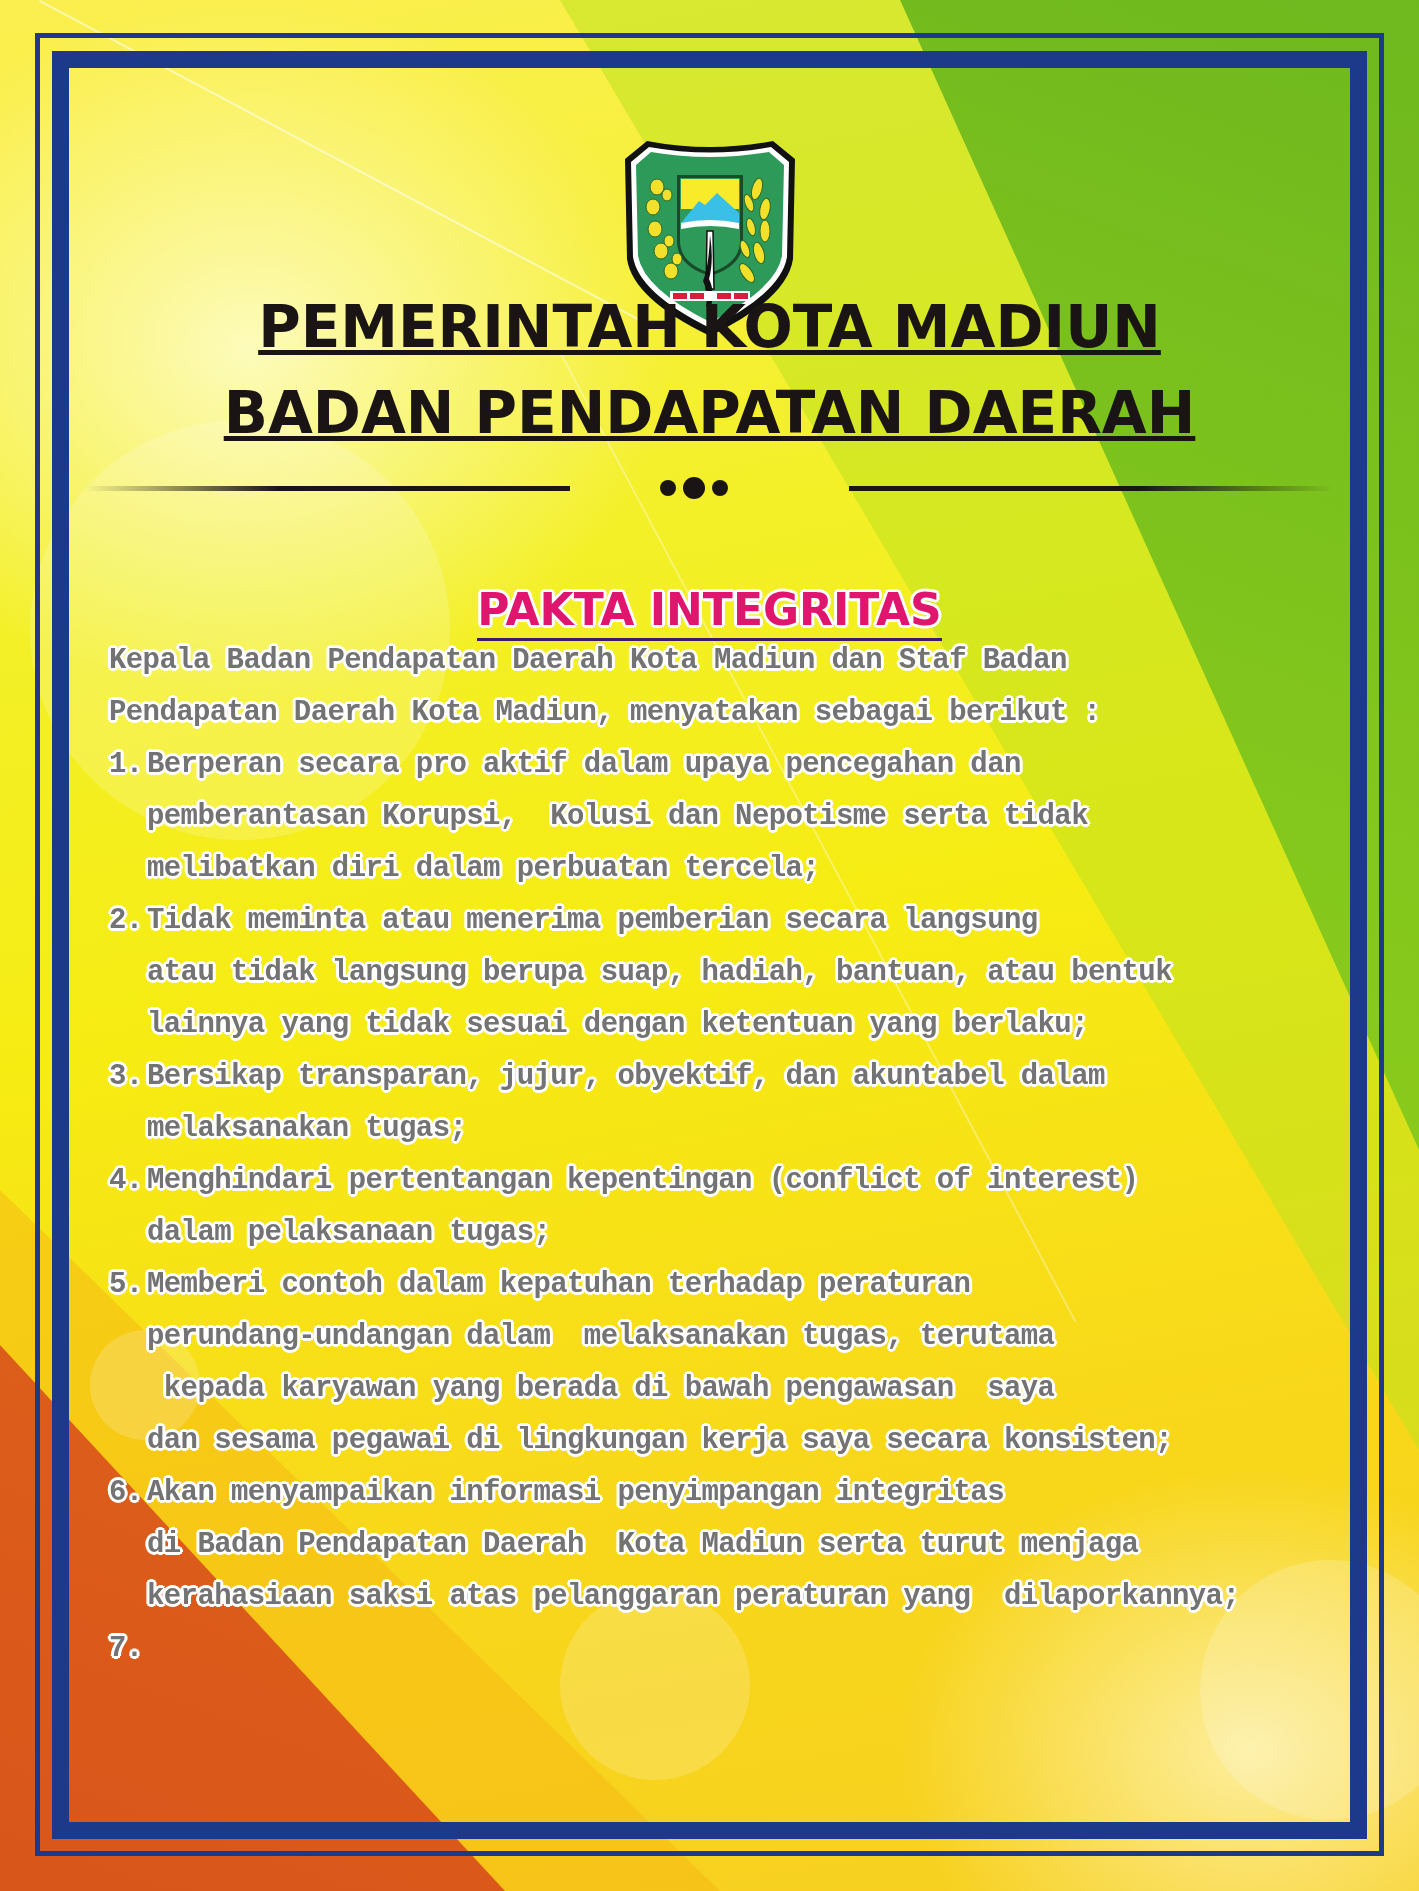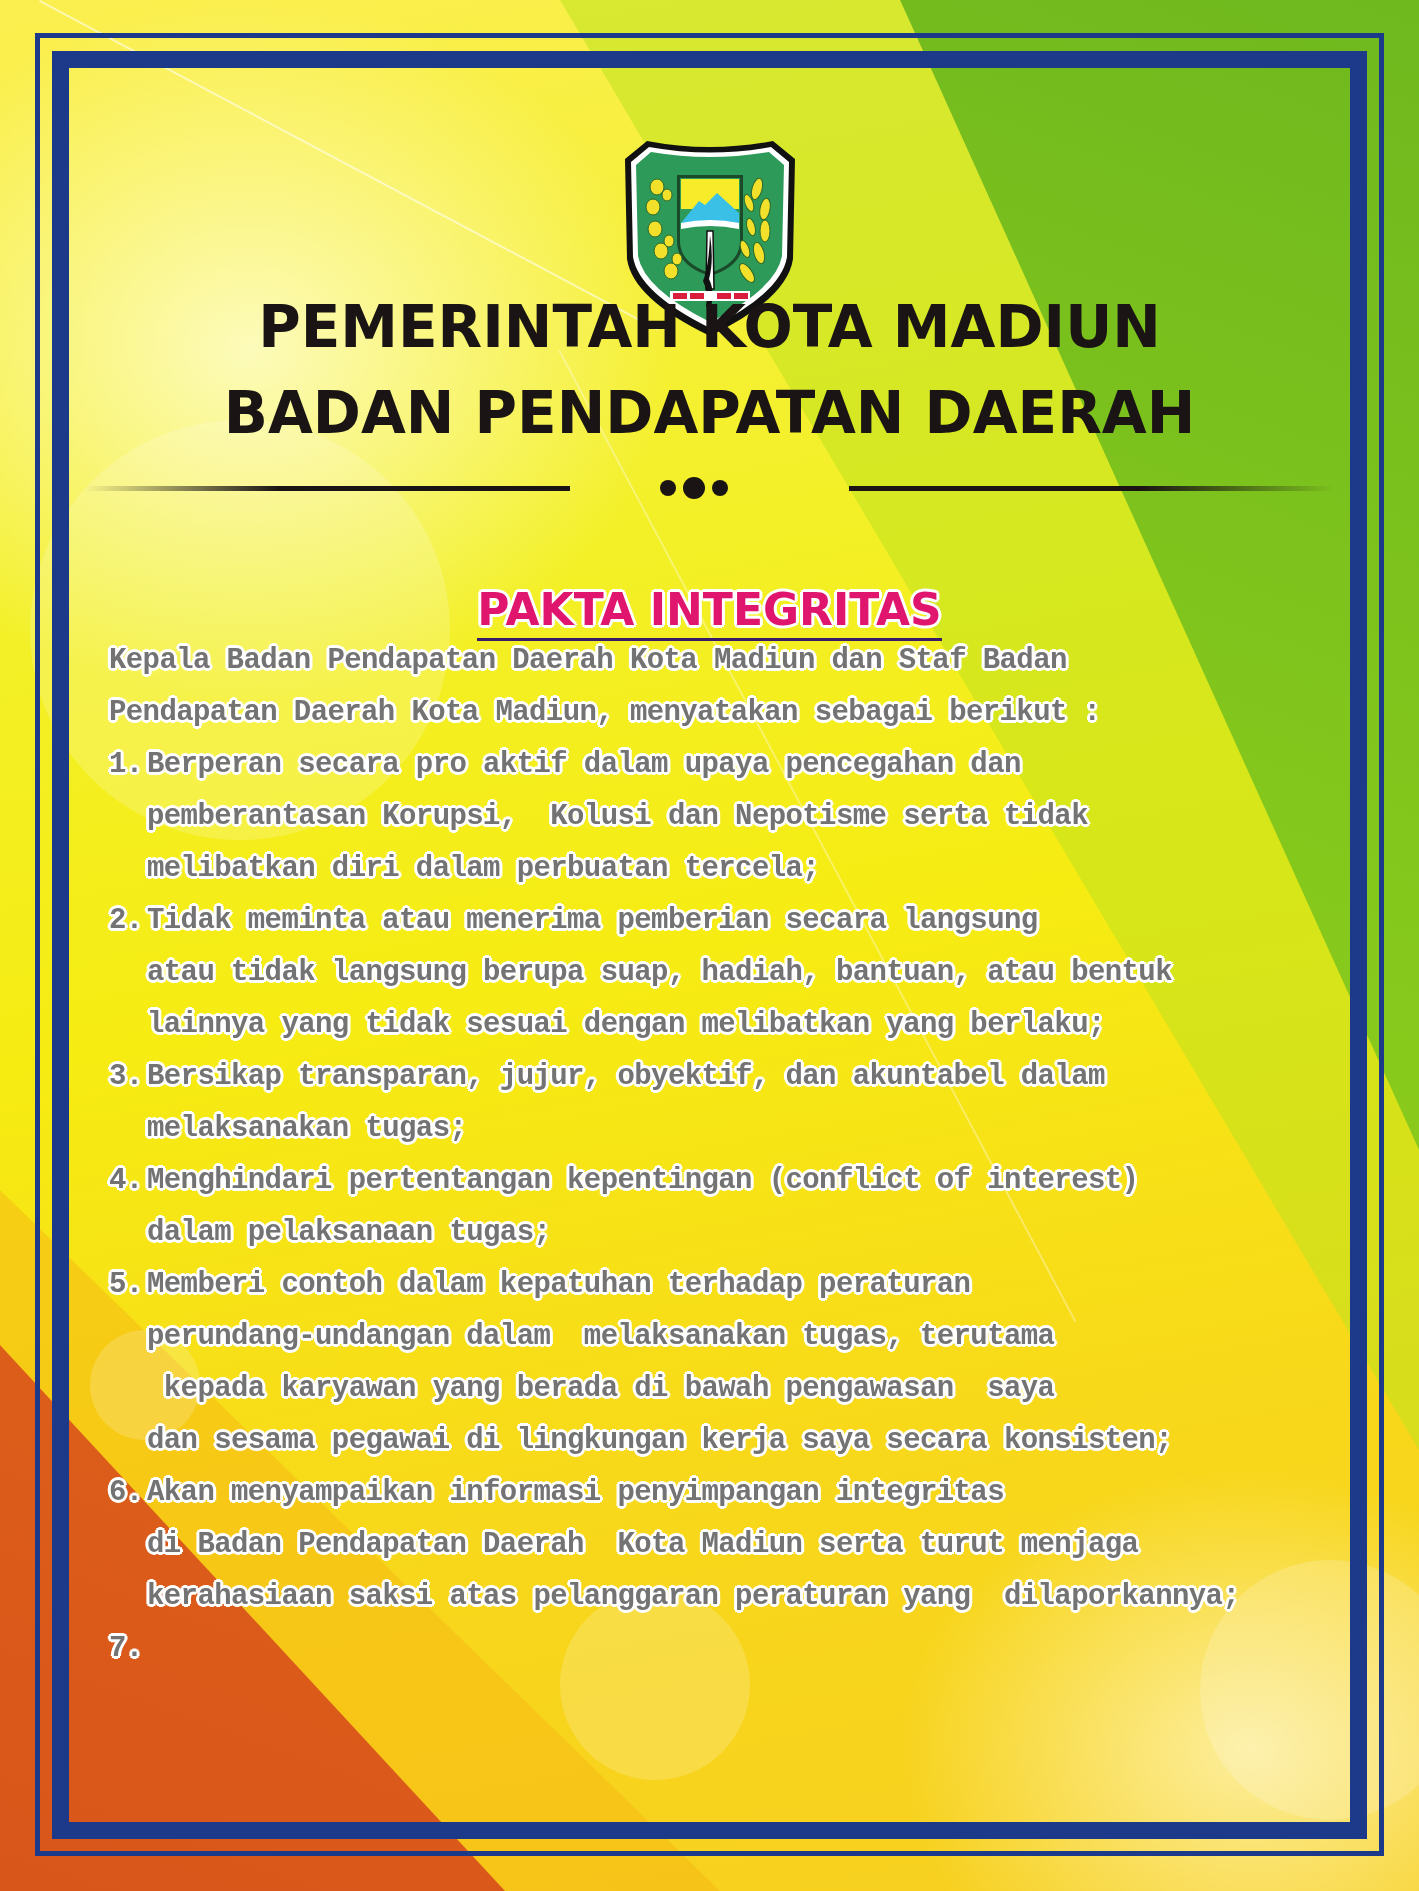--- a/index.html
+++ b/index.html
@@ -50,21 +50,21 @@
   .frame-inner {
     position: absolute; left: 52px; top: 51px; right: 52px; bottom: 52px;
     border: 17px solid #1d3a8a;
   }
   .logo {
     position: absolute; left: 617px; top: 131px; width: 186px; height: 210px;
   }
   .title {
     position: absolute; left: 0; right: 0; text-align: center;
     font-family: "DejaVu Sans", sans-serif; font-weight: bold;
-    color: #1a1514; font-size: 58px; letter-spacing: 0px;
+    color: #1a1514; font-size: 58px; letter-spacing: 0px; text-decoration: underline;
   }
   .title.l1 { top: 293px; }
   .title.l2 { top: 379px; }
   .divider {
     position: absolute; top: 484px; height: 8px; left: 85px; right: 85px;
   }
   .divider .line-l {
     position: absolute; left: 0; top: 2px; width: 485px; height: 5px;
     background: linear-gradient(90deg, rgba(26,21,20,0) 0%, #1a1514 40%, #1a1514 100%);
   }
@@ -182,21 +182,21 @@
       <div class="ln">pemberantasan Korupsi,  Kolusi dan Nepotisme serta tidak</div>
       <div class="ln">melibatkan diri dalam perbuatan tercela;</div>
     </div>
   </div>
 
   <div class="item">
     <span class="num ln">2.</span>
     <div class="txt">
       <div class="ln">Tidak meminta atau menerima pemberian secara langsung</div>
       <div class="ln">atau tidak langsung berupa suap, hadiah, bantuan, atau bentuk</div>
-      <div class="ln">lainnya yang tidak sesuai dengan melibatkan yang berlaku;</div>
+      <div class="ln">lainnya yang tidak sesuai dengan ketentuan yang berlaku;</div>
     </div>
   </div>
 
   <div class="item">
     <span class="num ln">3.</span>
     <div class="txt">
       <div class="ln">Bersikap transparan, jujur, obyektif, dan akuntabel dalam</div>
       <div class="ln">melaksanakan tugas;</div>
     </div>
   </div>

